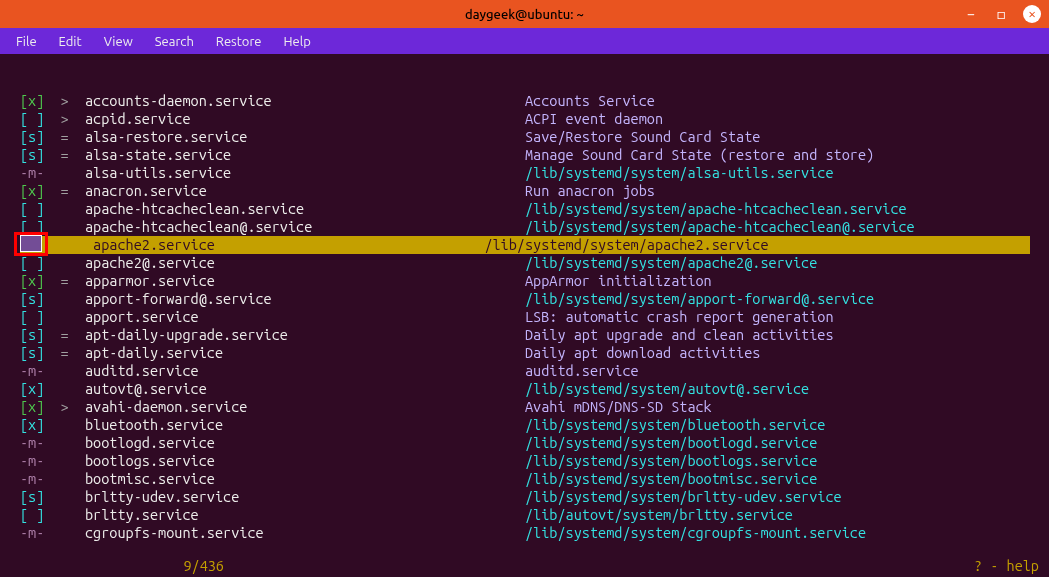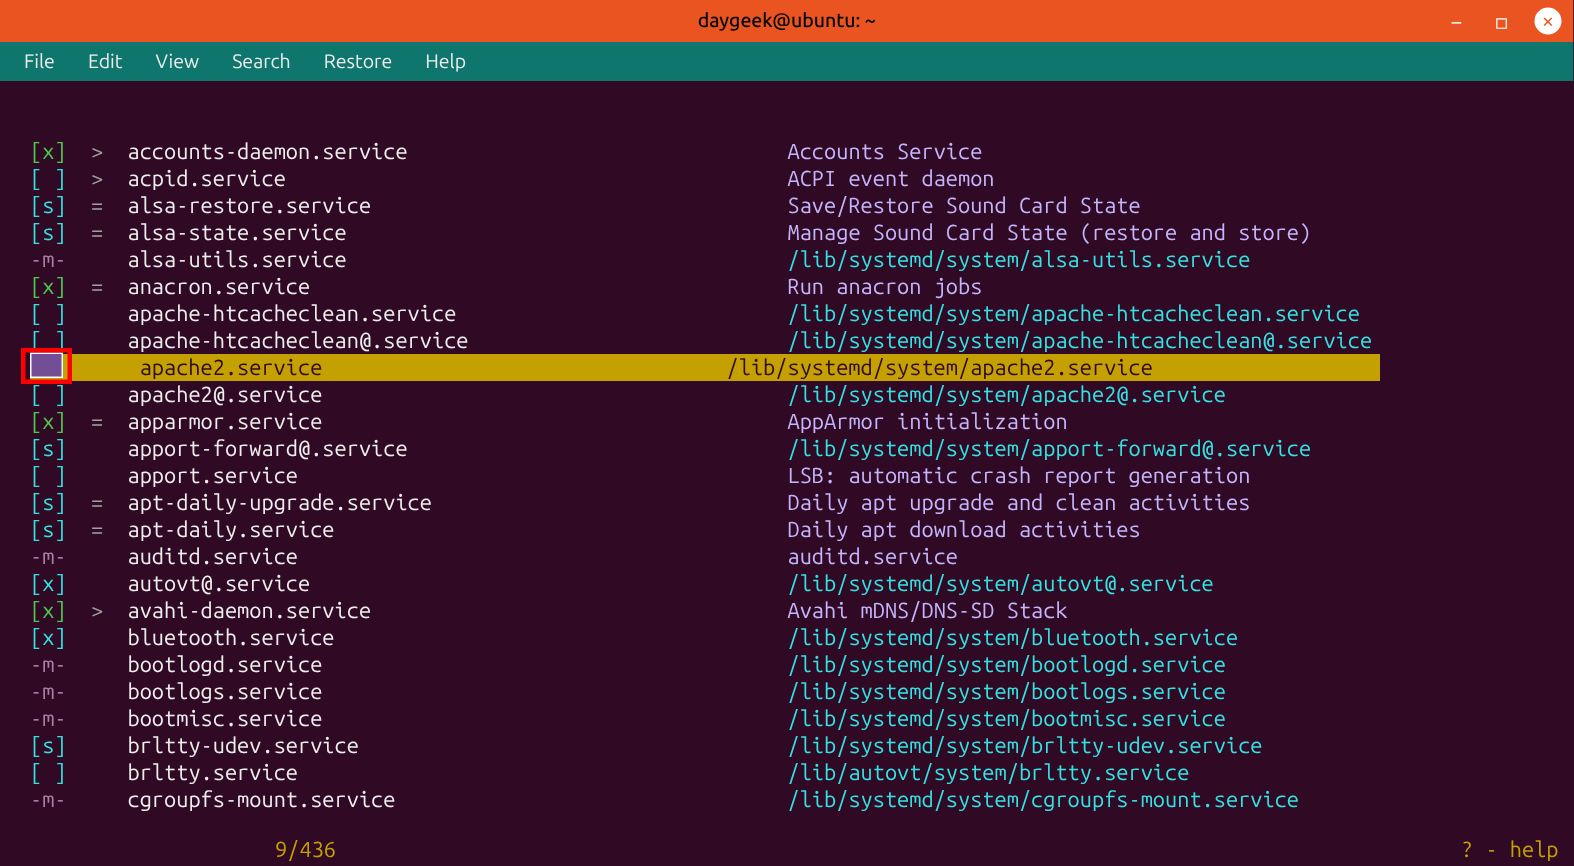--- a/index.html
+++ b/index.html
@@ -47,21 +47,21 @@
       width: 18px;
       height: 18px;
       border-radius: 50%;
       background: #fff;
       color: #e95420;
       font-size: 12px;
       font-weight: bold;
     }
     .menubar {
       height: 26px;
-      background: #0f766e;
+      background: #6d28d9;
       display: flex;
       align-items: center;
       padding: 0 6px;
       gap: 2px;
       font-family: "Ubuntu", sans-serif;
       font-size: 13px;
       color: #eee;
     }
     .menu-item {
       padding: 3px 10px;
@@ -81,21 +81,21 @@
     .cyan  { color: #34e2e2; }
     .yellow{ color: #c4b5fd; }
     .magenta{ color: #ad7fa8; }
     .gray  { color: #a0a0a0; }
     .white { color: #eeeeec; }
 
     .highlight-row {
       background: #c4a000;
       color: #300a24;
       display: inline-block;
-      width: 900px;
+      width: 1010px;
     }
     .cursor-box {
       position: absolute;
       left: 14px;
       top: 150px;
       width: 34px;
       height: 24px;
       border: 3px solid #ff0000;
       pointer-events: none;
     }

